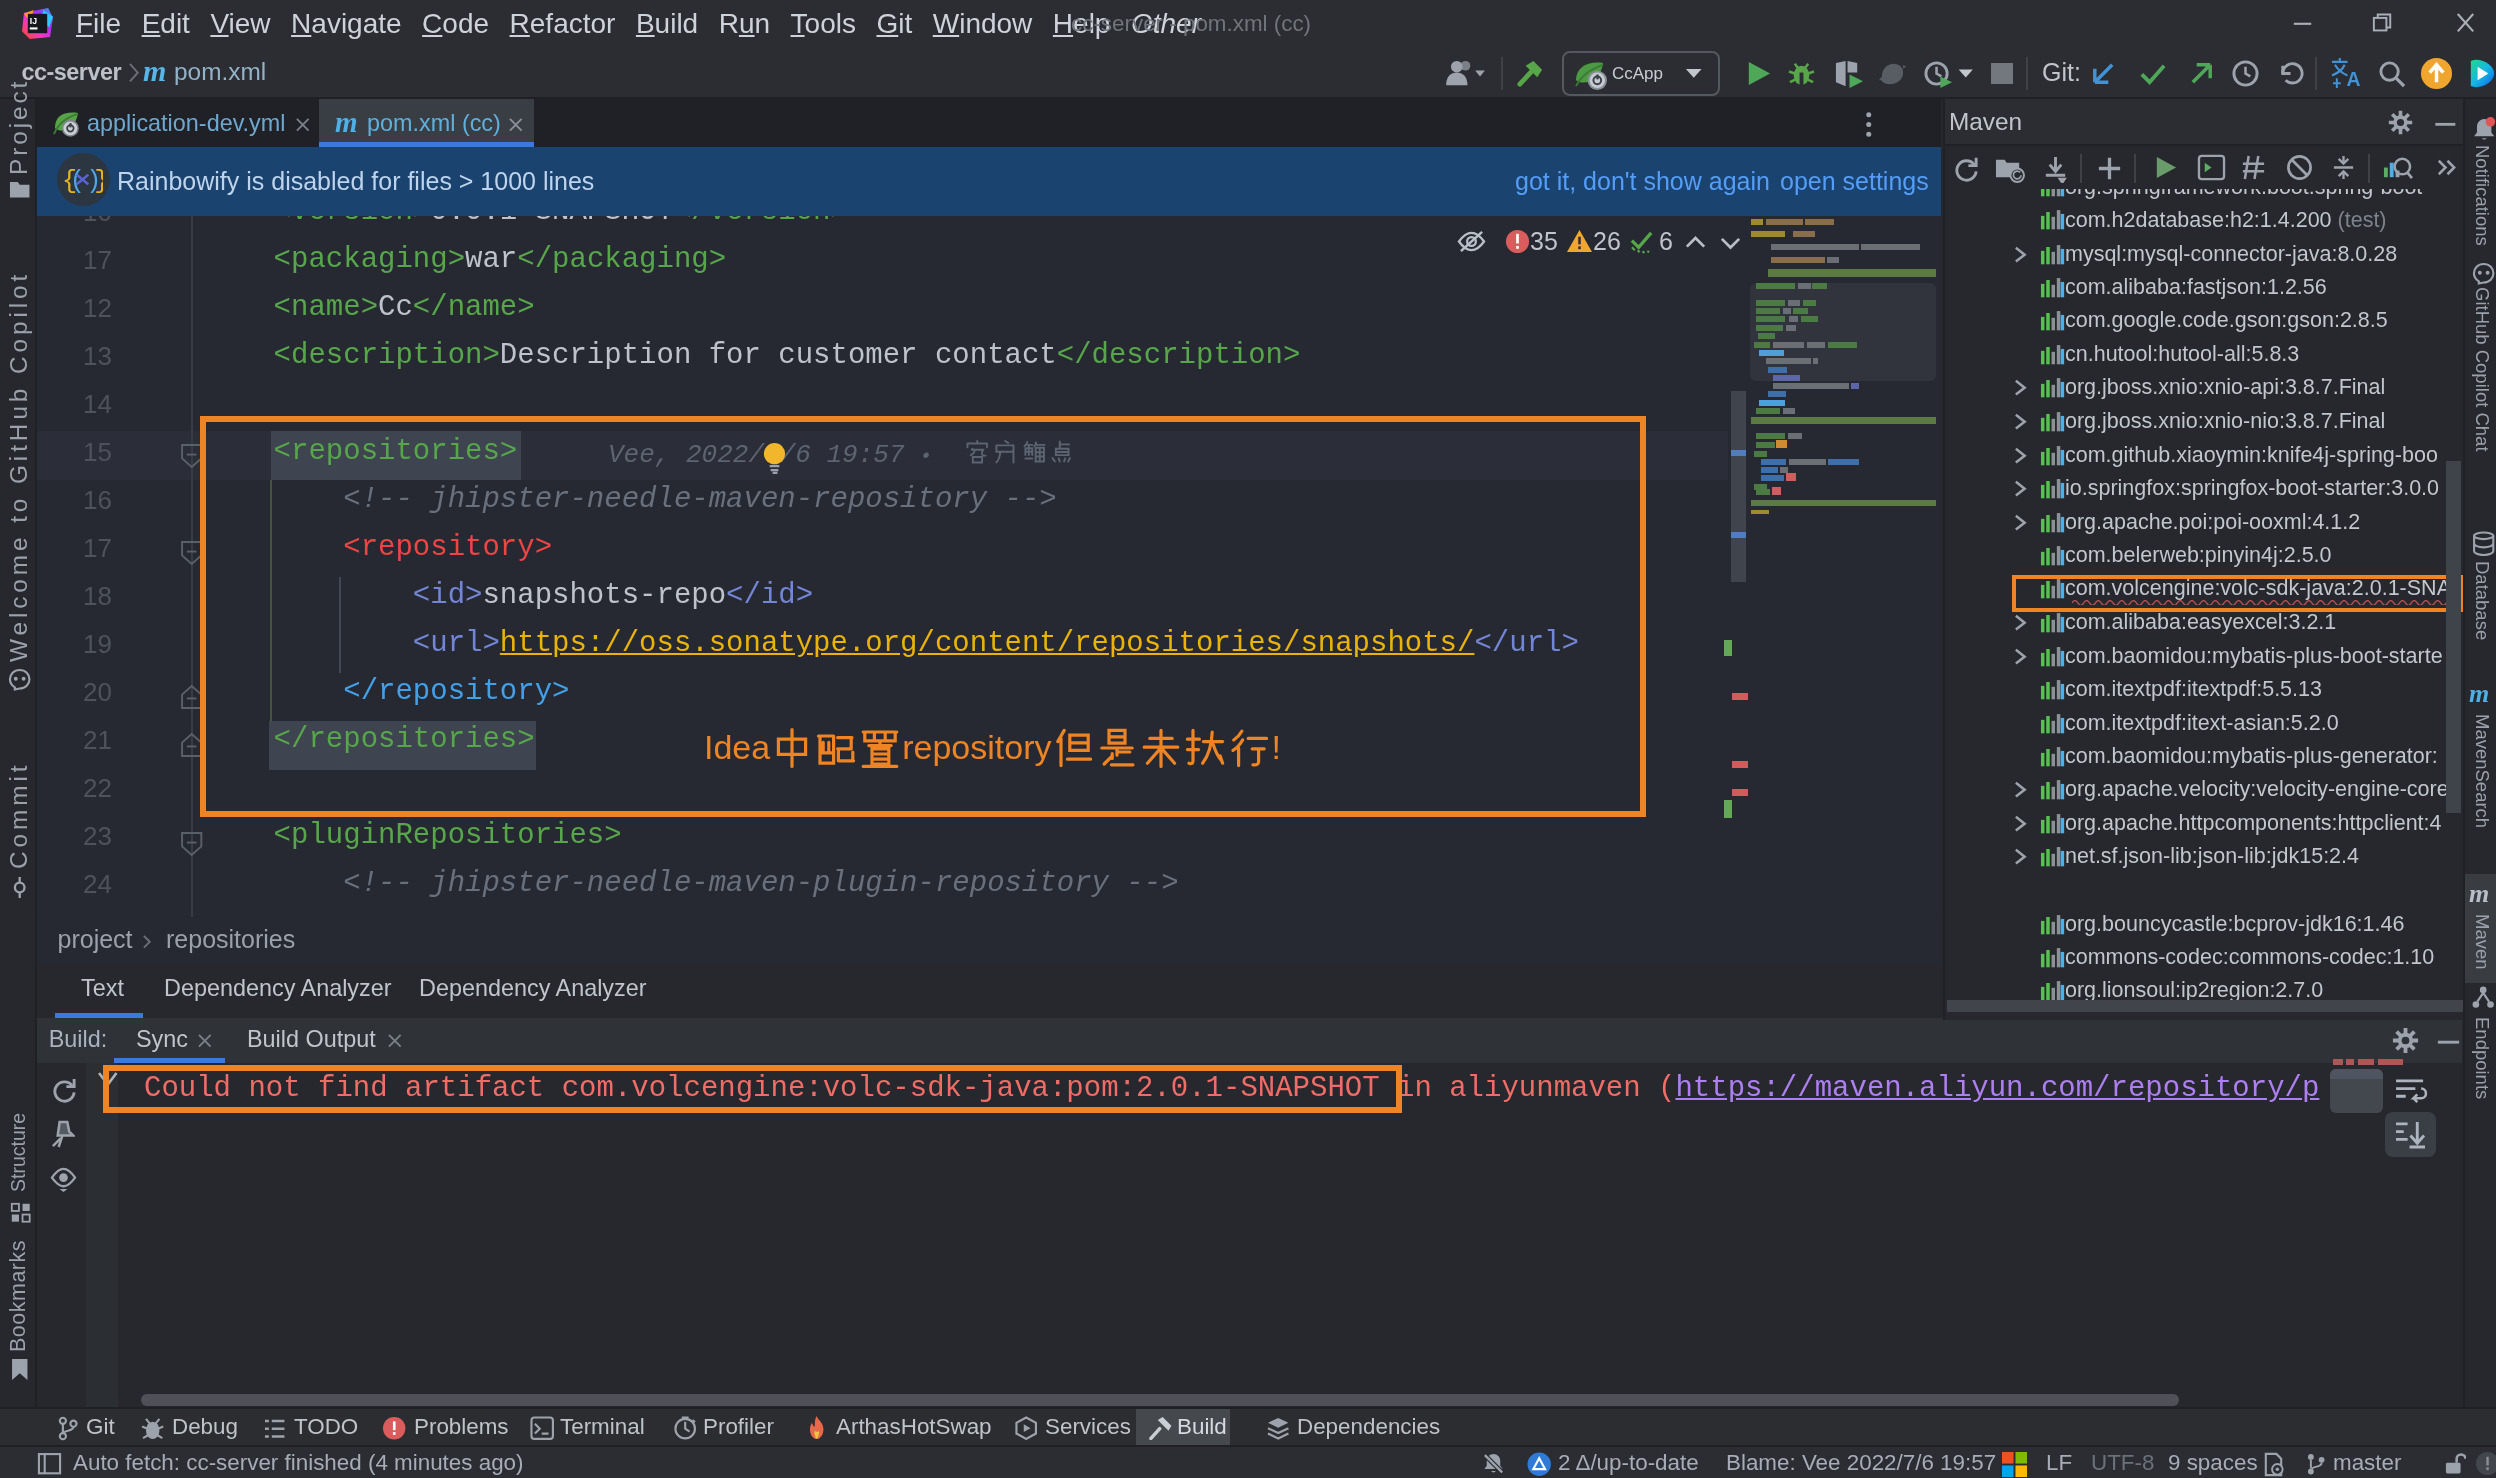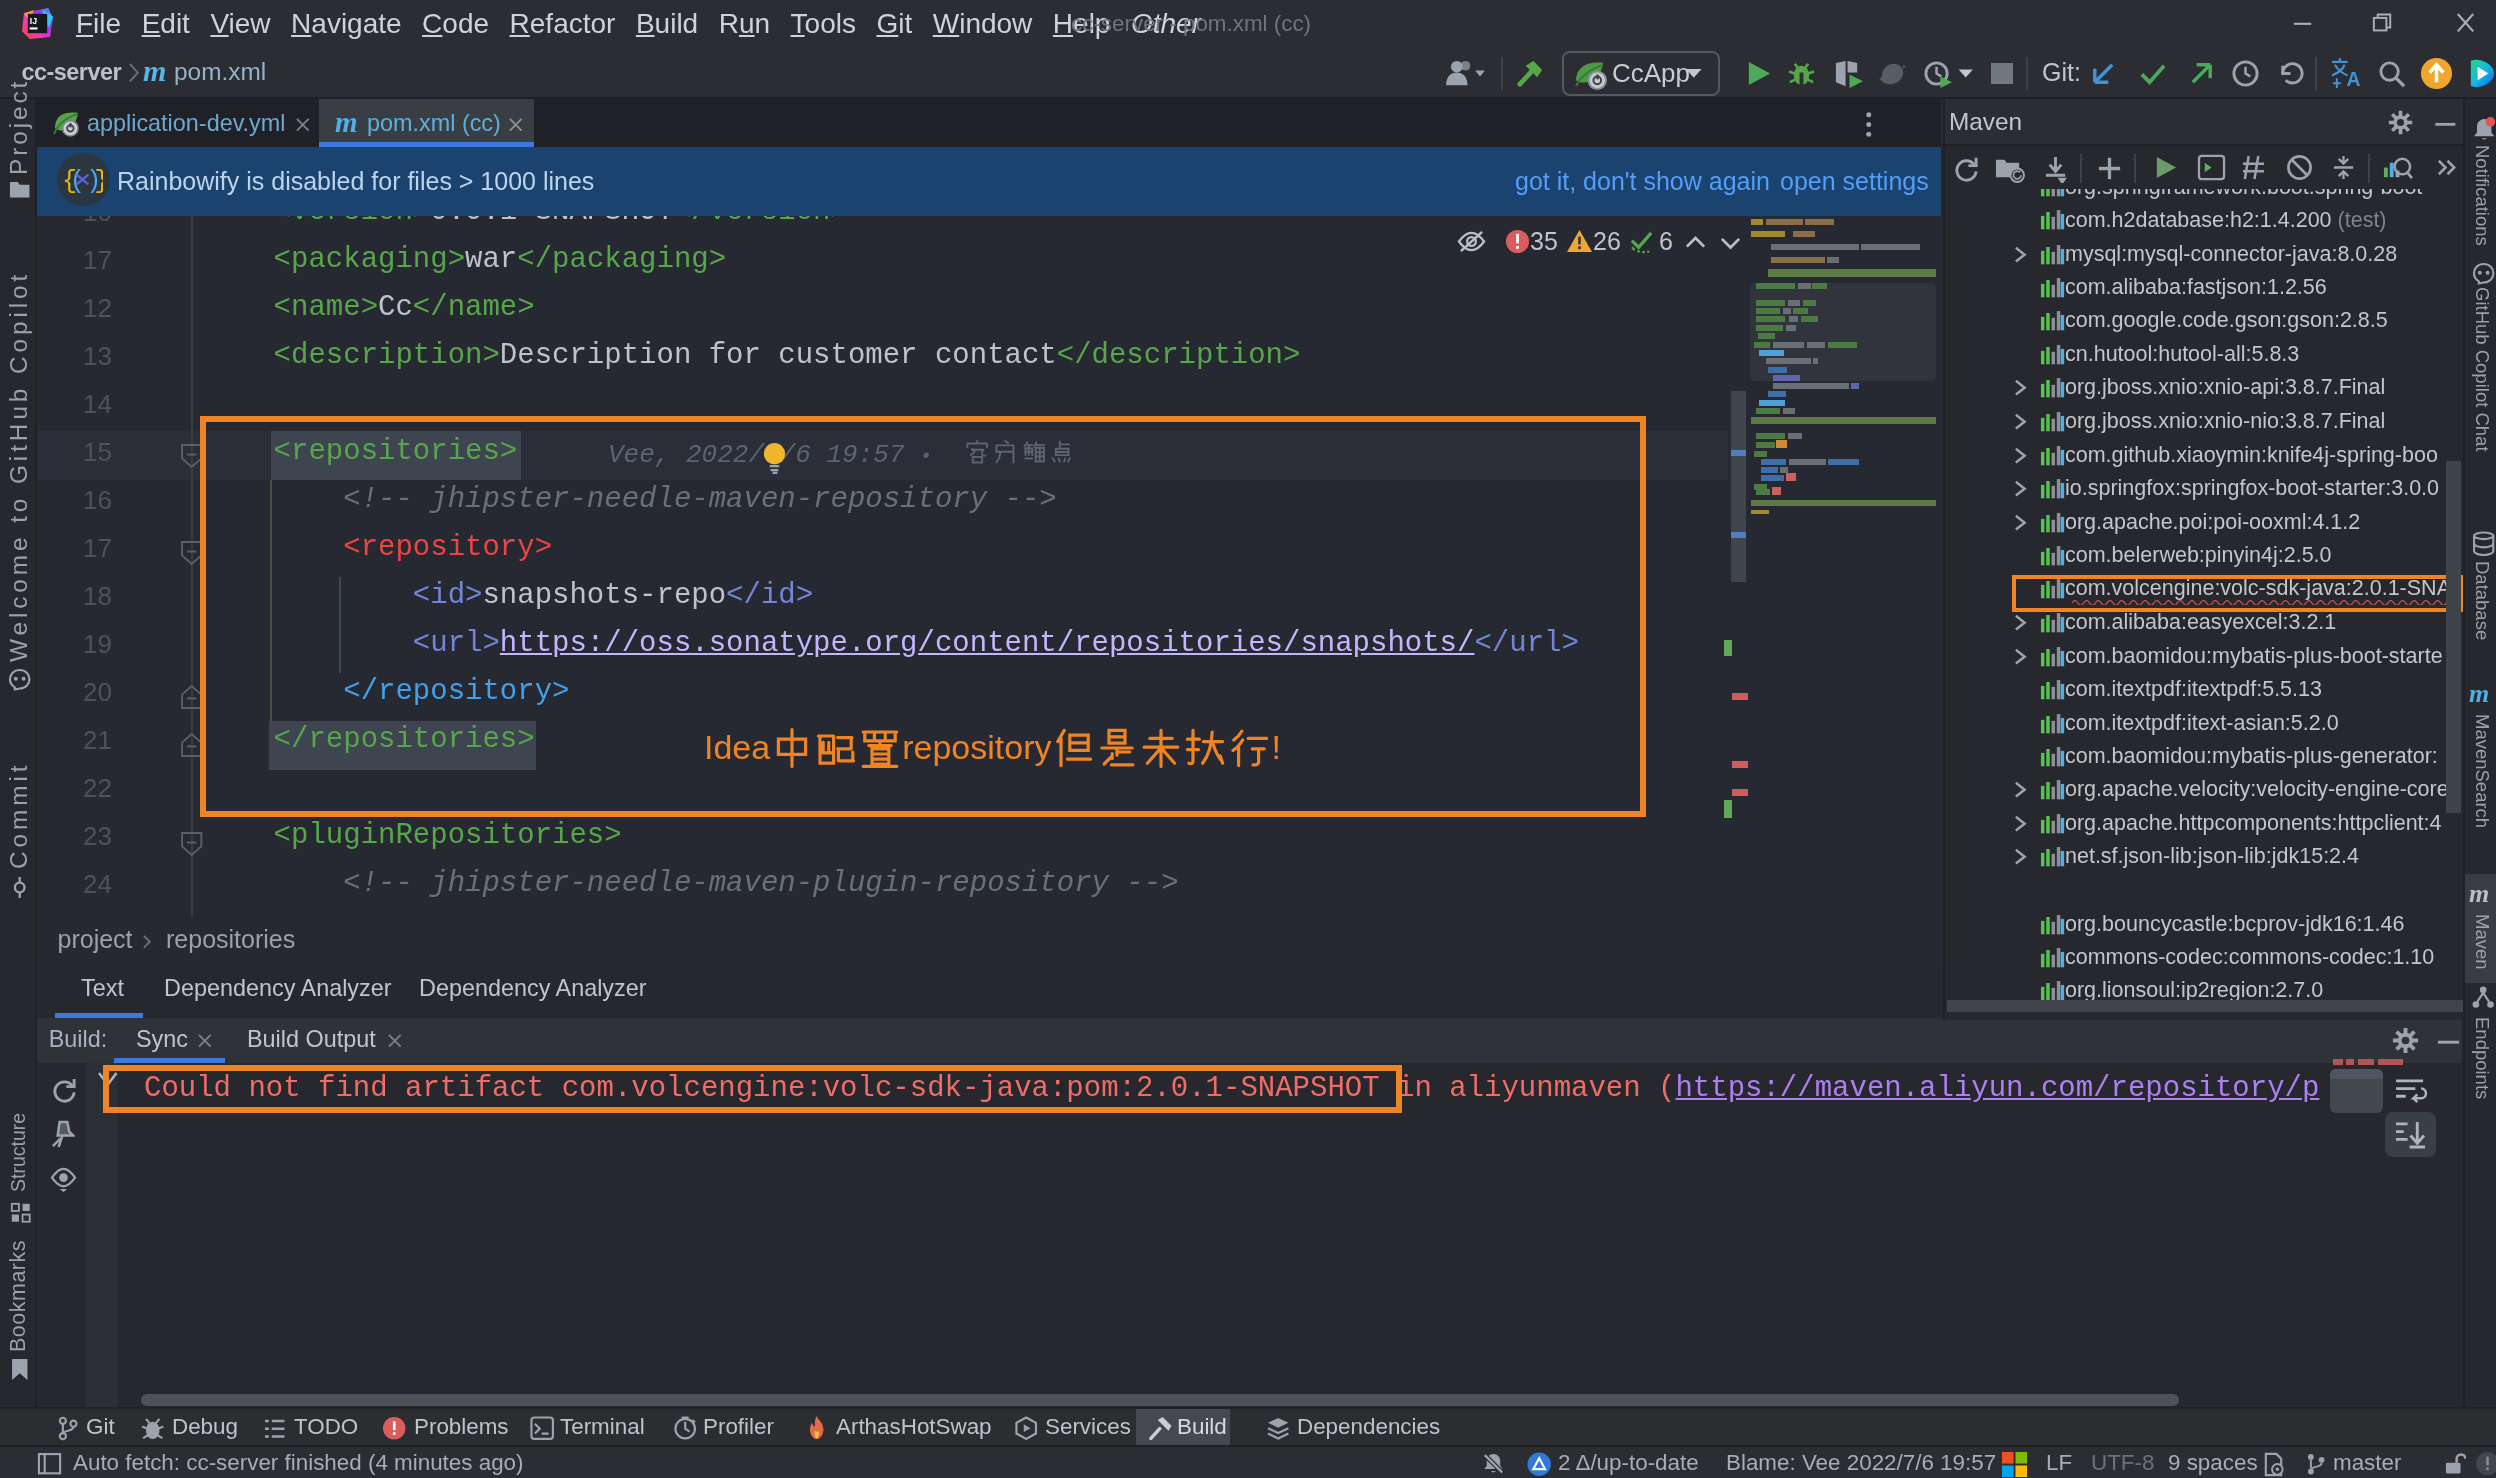--- a/index.html
+++ b/index.html
@@ -97,21 +97,21 @@
     </svg>
 
     <div class="abs" style="left:1562px;top:3.9px;width:158px;height:45px;border:2px solid #54585f;border-radius:7.8px;"></div>
     <svg class="abs" style="left:1574px;top:11.7px;" width="33" height="31" viewBox="0 0 34 32">
       <path d="M2 22 C2 10 12 2 30 4 C28 18 18 26 6 24 Z" fill="#4d9a44"></path>
       <path d="M2 28 C8 16 18 10 30 6" stroke="#3a7a35" stroke-width="2" fill="none"></path>
       <circle cx="24" cy="22" r="9" fill="#c6cad1" stroke="#8a9098" stroke-width="2"></circle>
       <circle cx="24" cy="22" r="4" fill="none" stroke="#3c4046" stroke-width="2"></circle>
         <rect x="23" y="16" width="2.4" height="5" fill="#3c4046"></rect>
     </svg>
-    <div class="abs" style="left:1612px;top:3.9px;height:45px;line-height:45px;font-size:26px;color:#c8cdd4;">CcApp</div>
+    <div class="abs" style="left:1612px;top:3.9px;height:45px;line-height:45px;font-size:17px;color:#c8cdd4;">CcApp</div>
     <svg class="abs" style="left:1683px;top:19.5px;" width="21.5" height="13.7" viewBox="0 0 22 14">
         <path d="M3 2 l8 9 l8-9 z" fill="#c3c7cd"></path>
       </svg>
 
     <svg class="abs" style="left:1744px;top:11.7px;" width="29" height="29" viewBox="0 0 30 30">
         <path d="M5 3 L27 15 L5 27 Z" fill="#4fa75a"></path>
       </svg>
 
     <svg class="abs" style="left:1787px;top:11.7px;" width="29" height="29" viewBox="0 0 30 30">
       <ellipse cx="15" cy="17" rx="8" ry="10" fill="#57A64A"></ellipse>
@@ -257,21 +257,21 @@
     <div class="abs mono code" style="left:167px;top:41px;font-size:29px;line-height:48px;color:#bdc2cb;">
         <div><span style="color:#57a64a">    &lt;version&gt;</span>0.0.1-SNAPSHOT<span style="color:#57a64a">&lt;/version&gt;</span></div>
         <div><span style="color:#57a64a">    &lt;packaging&gt;</span>war<span style="color:#57a64a">&lt;/packaging&gt;</span></div>
         <div><span style="color:#57a64a">    &lt;name&gt;</span>Cc<span style="color:#57a64a">&lt;/name&gt;</span></div>
         <div><span style="color:#57a64a">    &lt;description&gt;</span>Description for customer contact<span style="color:#57a64a">&lt;/description&gt;</span></div>
         <div>&nbsp;</div>
         <div><span style="color:#57a64a">    &lt;repositories&gt;</span></div>
         <div><span style="color:#68707e;font-style:italic">        &lt;!-- jhipster-needle-maven-repository --&gt;</span></div>
         <div><span style="color:#ef4444">        &lt;repository&gt;</span></div>
         <div><span style="color:#7285d6">            &lt;id&gt;</span>snapshots-repo<span style="color:#7285d6">&lt;/id&gt;</span></div>
-        <div><span style="color:#7285d6">            &lt;url&gt;</span><span style="text-decoration:underline;color:#c4b5fd">https://oss.sonatype.org/content/repositories/snapshots/</span><span style="color:#7285d6">&lt;/url&gt;</span></div>
+        <div><span style="color:#7285d6">            &lt;url&gt;</span><span style="text-decoration:underline;color:#eab308">https://oss.sonatype.org/content/repositories/snapshots/</span><span style="color:#7285d6">&lt;/url&gt;</span></div>
         <div><span style="color:#42a0e8">        &lt;/repository&gt;</span></div>
         <div><span style="color:#57a64a">    &lt;/repositories&gt;</span></div>
         <div>&nbsp;</div>
         <div><span style="color:#57a64a">    &lt;pluginRepositories&gt;</span></div>
         <div><span style="color:#68707e;font-style:italic">        &lt;!-- jhipster-needle-maven-plugin-repository --&gt;</span></div>
     </div>
 
     <div class="abs mono" style="left:571px;top:284px;height:49px;line-height:49px;font-size:26px;color:#5b6470;font-style:italic;white-space:pre;">Vee, 2022/7/6 19:57 <span style="font-size:19.5px;">•</span>  <span id="cjk-blame"><svg style="display:inline-block;vertical-align:-2px;margin:0 2px;" width="24.4" height="24.4" viewBox="0 0 100 100">
             <path d="M50 4 V14 M10 14 H90 M10 14 V30 M90 14 V30 M30 36 Q50 48 24 62 M28 40 H74 Q60 66 84 64 M32 70 H70 V92 H32 Z" stroke="#5b6470" stroke-width="8" fill="none" stroke-linecap="round"></path>
           </svg><svg style="display:inline-block;vertical-align:-2px;margin:0 2px;" width="24.4" height="24.4" viewBox="0 0 100 100">

